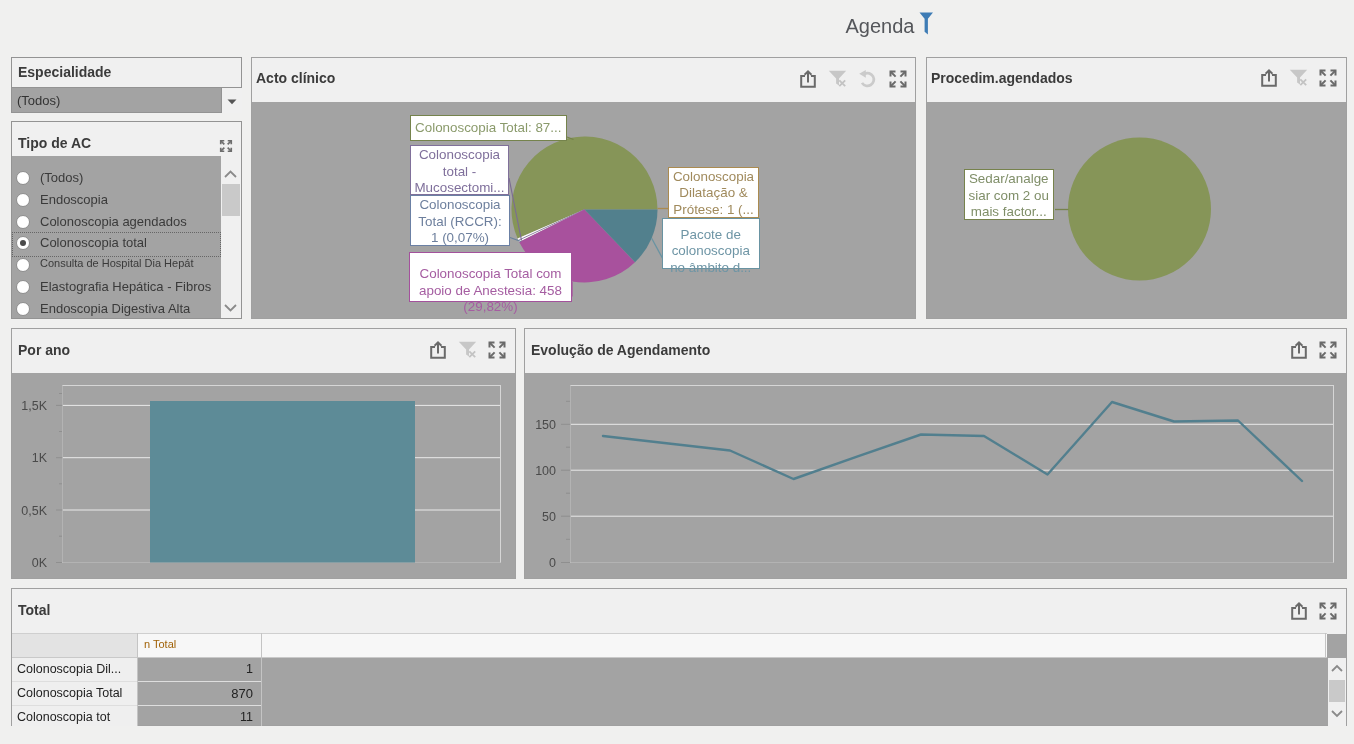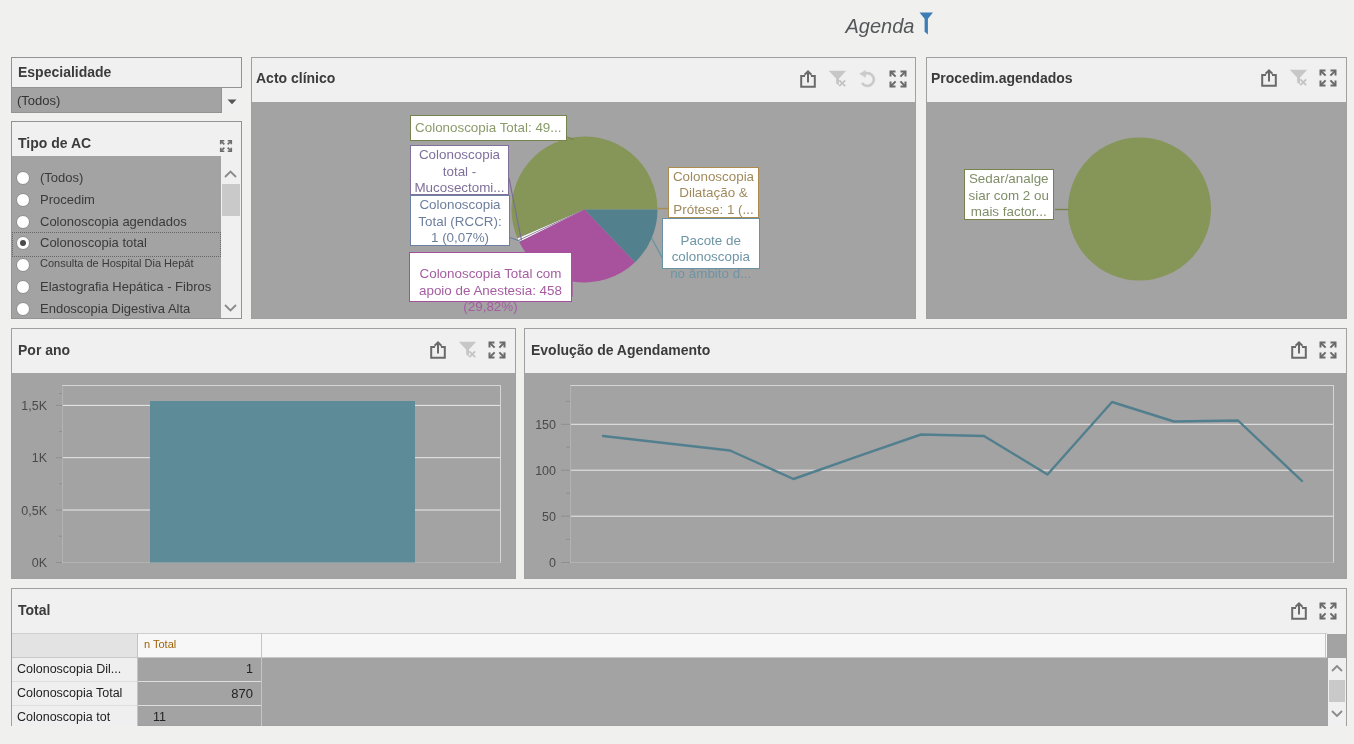--- a/index.html
+++ b/index.html
@@ -6,21 +6,21 @@
   body{width:1354px;height:744px;background:#f0f0ef;font-family:"Liberation Sans",sans-serif;position:relative;overflow:hidden;}
   .abs{position:absolute;}
   .panel{position:absolute;background:#a3a3a3;border:1px solid #a0a0a0;box-sizing:border-box;}
   .phead{position:absolute;background:#f0f0f0;left:0;right:0;top:0;}
   .ptitle{position:absolute;font-weight:bold;font-size:14px;color:#3b3b3b;left:6px;}
   .lbl{position:absolute;background:#fff;box-sizing:border-box;text-align:center;font-size:13.4px;line-height:16.6px;}
 </style>
 </head>
 <body>
 
-<div class="abs" style="left:780px;top:15px;width:200px;text-align:center;font-size:20px;color:#54565a;font-style:italic;">Agenda</div>
+<div class="abs" style="left:780px;top:15px;width:200px;text-align:center;font-size:20px;color:#54565a;">Agenda</div>
 <svg class="abs" style="left:919px;top:12px;" width="16" height="24" viewBox="0 0 16 24">
     <path d="M0.5 0.5 H14 L8.9 6.8 V22.5 L5.6 19.8 V6.8 Z" fill="#3e7cb5"></path>
   </svg>
 
 <div class="panel" style="left:11px;top:57px;width:231px;height:56px;border-color:#939393;">
   <div class="phead" style="height:29px;border-bottom:1px solid #939393;"></div>
   <div class="ptitle" style="top:5.5px;">Especialidade</div>
   <div class="abs" style="left:5px;top:35px;font-size:13px;color:#333;">(Todos)</div>
   <div class="abs" style="left:209px;top:30px;width:20px;height:25px;background:#f0f0f0;border-left:1px solid #939393;"></div>
   <svg class="abs" style="left:215px;top:41px;" width="10" height="6" viewBox="0 0 10 6">
@@ -270,39 +270,39 @@
     </g>
 
   <g transform="translate(1330,666)">
       <path d="M2 6.5 L7 1.5 L12 6.5" stroke="#8a8a8a" stroke-width="1.8" fill="none"></path>
     </g>
   <g transform="translate(1330,710)">
       <path d="M2 1.5 L7 6.5 L12 1.5" stroke="#8a8a8a" stroke-width="1.8" fill="none"></path>
     </g>
 </svg>
 
-<div class="lbl" style="left:409.5px;top:115px;width:157.5px;height:26px;border:1px solid #75834c;color:#8a9a6b;line-height:24px;">Colonoscopia Total: 49...</div>
+<div class="lbl" style="left:409.5px;top:115px;width:157.5px;height:26px;border:1px solid #75834c;color:#8a9a6b;line-height:24px;">Colonoscopia Total: 87...</div>
 <div class="lbl" style="left:410px;top:145px;width:99px;height:50px;border:1px solid #80709a;color:#7f6f9b;padding-top:1px;">Colonoscopia<br>total -<br>Mucosectomi...</div>
 <div class="lbl" style="left:410px;top:195px;width:100px;height:51px;border:1px solid #6b80a4;color:#6d7f9d;padding-top:1px;">Colonoscopia<br>Total (RCCR):<br>1 (0,07%)</div>
 <div class="lbl" style="left:409px;top:252px;width:163px;height:50px;border:1px solid #a3519c;color:#a55da1;padding-top:13px;">Colonoscopia Total com<br>apoio de Anestesia: 458<br>(29,82%)</div>
 <div class="lbl" style="left:668px;top:166.5px;width:91px;height:51px;border:1px solid #ab8b50;color:#a08a5c;padding-top:1px;">Colonoscopia<br>Dilatação &amp;<br>Prótese: 1 (...</div>
-<div class="lbl" style="left:662px;top:217.5px;width:97.5px;height:51px;border:1px solid #6993a2;color:#6e95a5;padding-top:14px;">Pacote de<br>colonoscopia<br>no âmbito d...</div>
+<div class="lbl" style="left:662px;top:217.5px;width:97.5px;height:51px;border:1px solid #6993a2;color:#6e95a5;padding-top:8px;">Pacote de<br>colonoscopia<br>no âmbito d...</div>
 <div class="lbl" style="left:963.5px;top:169px;width:90.5px;height:51px;border:1px solid #76824c;color:#7f8e68;padding-top:1px;">Sedar/analge<br>siar com 2 ou<br>mais factor...</div>
 
 <div class="abs" style="left:12px;top:231.5px;width:207px;height:23px;border:1px dotted #666;"></div>
 <div class="abs" style="left:16px;top:171px;width:14px;height:14px;border:1px solid #8d8d8d;border-radius:50%;background:#fff;box-sizing:border-box;"></div>
 <div class="abs" style="left:16px;top:192.8px;width:14px;height:14px;border:1px solid #8d8d8d;border-radius:50%;background:#fff;box-sizing:border-box;"></div>
 <div class="abs" style="left:16px;top:214.6px;width:14px;height:14px;border:1px solid #8d8d8d;border-radius:50%;background:#fff;box-sizing:border-box;"></div>
 <div class="abs" style="left:16px;top:236.4px;width:14px;height:14px;border:1px solid #8d8d8d;border-radius:50%;background:#fff;box-sizing:border-box;"></div>
 <div class="abs" style="left:20px;top:240.4px;width:6px;height:6px;border-radius:50%;background:#4a4a4a;"></div>
 <div class="abs" style="left:16px;top:258.2px;width:14px;height:14px;border:1px solid #8d8d8d;border-radius:50%;background:#fff;box-sizing:border-box;"></div>
 <div class="abs" style="left:16px;top:280px;width:14px;height:14px;border:1px solid #8d8d8d;border-radius:50%;background:#fff;box-sizing:border-box;"></div>
 <div class="abs" style="left:16px;top:301.8px;width:14px;height:14px;border:1px solid #8d8d8d;border-radius:50%;background:#fff;box-sizing:border-box;"></div>
 <div class="abs" style="left:40px;top:170px;font-size:13px;color:#3a3a3a;">(Todos)</div>
-<div class="abs" style="left:40px;top:191.8px;font-size:13px;color:#3a3a3a;">Procedim</div>
+<div class="abs" style="left:40px;top:191.8px;font-size:13px;color:#3a3a3a;">Endoscopia</div>
 <div class="abs" style="left:40px;top:213.6px;font-size:13px;color:#3a3a3a;">Colonoscopia agendados</div>
 <div class="abs" style="left:40px;top:235.4px;font-size:13px;color:#3a3a3a;">Colonoscopia total</div>
 <div class="abs" style="left:40px;top:257.2px;font-size:11px;color:#3a3a3a;width:181px;overflow:hidden;white-space:nowrap;">Consulta de Hospital Dia Hepát</div>
 <div class="abs" style="left:40px;top:279px;font-size:13px;color:#3a3a3a;width:181px;overflow:hidden;white-space:nowrap;">Elastografia Hepática - Fibros</div>
 <div class="abs" style="left:40px;top:300.8px;font-size:13px;color:#3a3a3a;">Endoscopia Digestiva Alta</div>
 
 <div class="abs" style="left:12px;top:633px;width:1315px;height:24px;background:#f7f7f7;"></div>
 <div class="abs" style="left:12px;top:633px;width:125px;height:24px;background:#e3e3e3;"></div>
 <div class="abs" style="left:12px;top:657px;width:125px;height:24px;background:#efefef;"></div>
 <div class="abs" style="left:12px;top:681px;width:125px;height:24px;background:#efefef;"></div>
@@ -313,21 +313,21 @@
 <div class="abs" style="left:12px;top:704.5px;width:249px;height:1px;background:#dedede;"></div>
 <div class="abs" style="left:136.5px;top:633px;width:1px;height:93px;background:#c4c4c4;"></div>
 <div class="abs" style="left:260.5px;top:633px;width:1px;height:93px;background:#c4c4c4;"></div>
 <div class="abs" style="left:1324.5px;top:633px;width:1px;height:24px;background:#c4c4c4;"></div>
 <div class="abs" style="left:144px;top:638px;font-size:11px;color:#a16207;">n Total</div>
 <div class="abs" style="left:17px;top:662px;font-size:12.5px;color:#222;">Colonoscopia Dil...</div>
 <div class="abs" style="left:17px;top:686px;font-size:12.5px;color:#222;">Colonoscopia Total</div>
 <div class="abs" style="left:17px;top:710px;font-size:12.5px;color:#222;">Colonoscopia tot</div>
 <div class="abs" style="left:153px;top:662px;width:100px;font-size:12.5px;color:#222;text-align:right;">1</div>
 <div class="abs" style="left:153px;top:686px;width:100px;font-size:13px;color:#222;text-align:right;">870</div>
-<div class="abs" style="left:153px;top:710px;width:100px;font-size:12.5px;color:#222;text-align:left;">11</div>
+<div class="abs" style="left:153px;top:710px;width:100px;font-size:12.5px;color:#222;text-align:right;">11</div>
 
 <div class="abs" style="left:1328px;top:657.5px;width:18px;height:68px;background:#f0f0f0;"></div>
 <div class="abs" style="left:1329px;top:680px;width:16px;height:22px;background:#c9c9c9;"></div>
 <svg class="abs" style="left:1330px;top:664px;" width="14" height="9" viewBox="0 0 14 9">
     <path d="M2 7 L7 2 L12 7" stroke="#8a8a8a" stroke-width="1.8" fill="none"></path>
   </svg>
 <svg class="abs" style="left:1330px;top:709px;" width="14" height="9" viewBox="0 0 14 9">
     <path d="M2 2 L7 7 L12 2" stroke="#8a8a8a" stroke-width="1.8" fill="none"></path>
   </svg>
 

